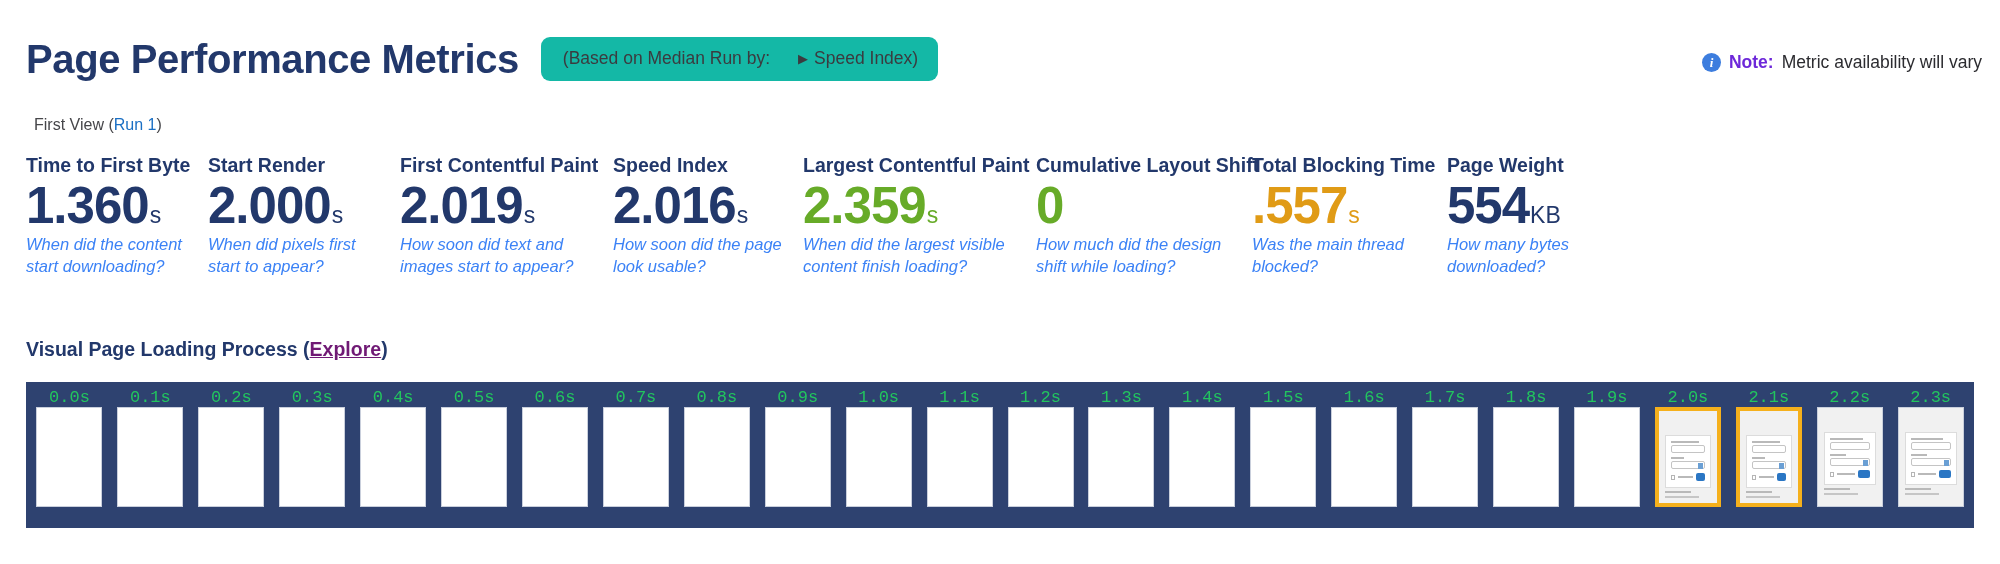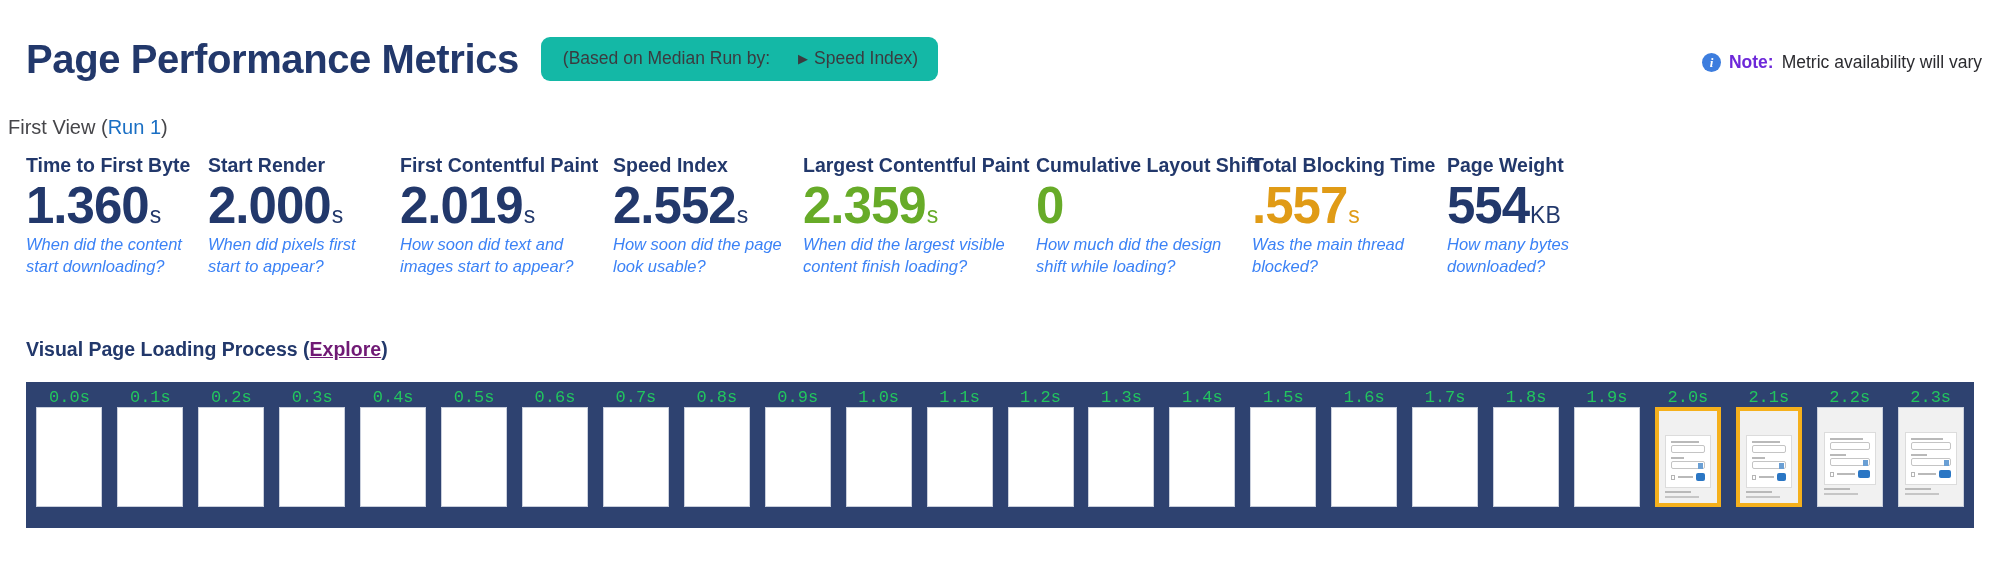--- a/index.html
+++ b/index.html
@@ -43,22 +43,22 @@
     background: #3d7dde; color: #fff;
     font-size: 13px; font-weight: bold; font-style: italic;
     display: flex; align-items: center; justify-content: center;
     font-family: "Liberation Serif", serif;
   }
   .note-strong { font-size: 17.5px; font-weight: bold; color: #6d28d9; }
   .note-text { font-size: 17.5px; color: #2c2c30; }
 
   
   .firstview {
-    position: absolute; left: 8px; top: 116px;
-    font-size: 20px; color: #46464a;
+    position: absolute; left: 34px; top: 116px;
+    font-size: 16px; color: #46464a;
   }
   .firstview a { color: #1a6fc4; text-decoration: none; }
 
   
   .metrics {
     position: absolute; left: 26px; top: 155px; right: 10px;
     display: flex; align-items: flex-start;
   }
   .metric { flex: 0 0 auto; }
   .metric-label {
@@ -190,21 +190,21 @@
 start to appear?</div>
       </div>
       <div class="metric" style="width: 213px;">
         <div class="metric-label">First Contentful Paint</div>
         <div class="metric-value" style="color: rgb(34, 56, 107);"><span>2.019</span><span class="unit">s</span></div>
         <div class="metric-desc">How soon did text and
 images start to appear?</div>
       </div>
       <div class="metric" style="width: 190px;">
         <div class="metric-label">Speed Index</div>
-        <div class="metric-value" style="color: rgb(34, 56, 107);"><span>2.552</span><span class="unit">s</span></div>
+        <div class="metric-value" style="color: rgb(34, 56, 107);"><span>2.016</span><span class="unit">s</span></div>
         <div class="metric-desc">How soon did the page
 look usable?</div>
       </div>
       <div class="metric" style="width: 233px;">
         <div class="metric-label">Largest Contentful Paint</div>
         <div class="metric-value" style="color: rgb(103, 171, 40);"><span>2.359</span><span class="unit">s</span></div>
         <div class="metric-desc">When did the largest visible
 content finish loading?</div>
       </div>
       <div class="metric" style="width: 216px;">

